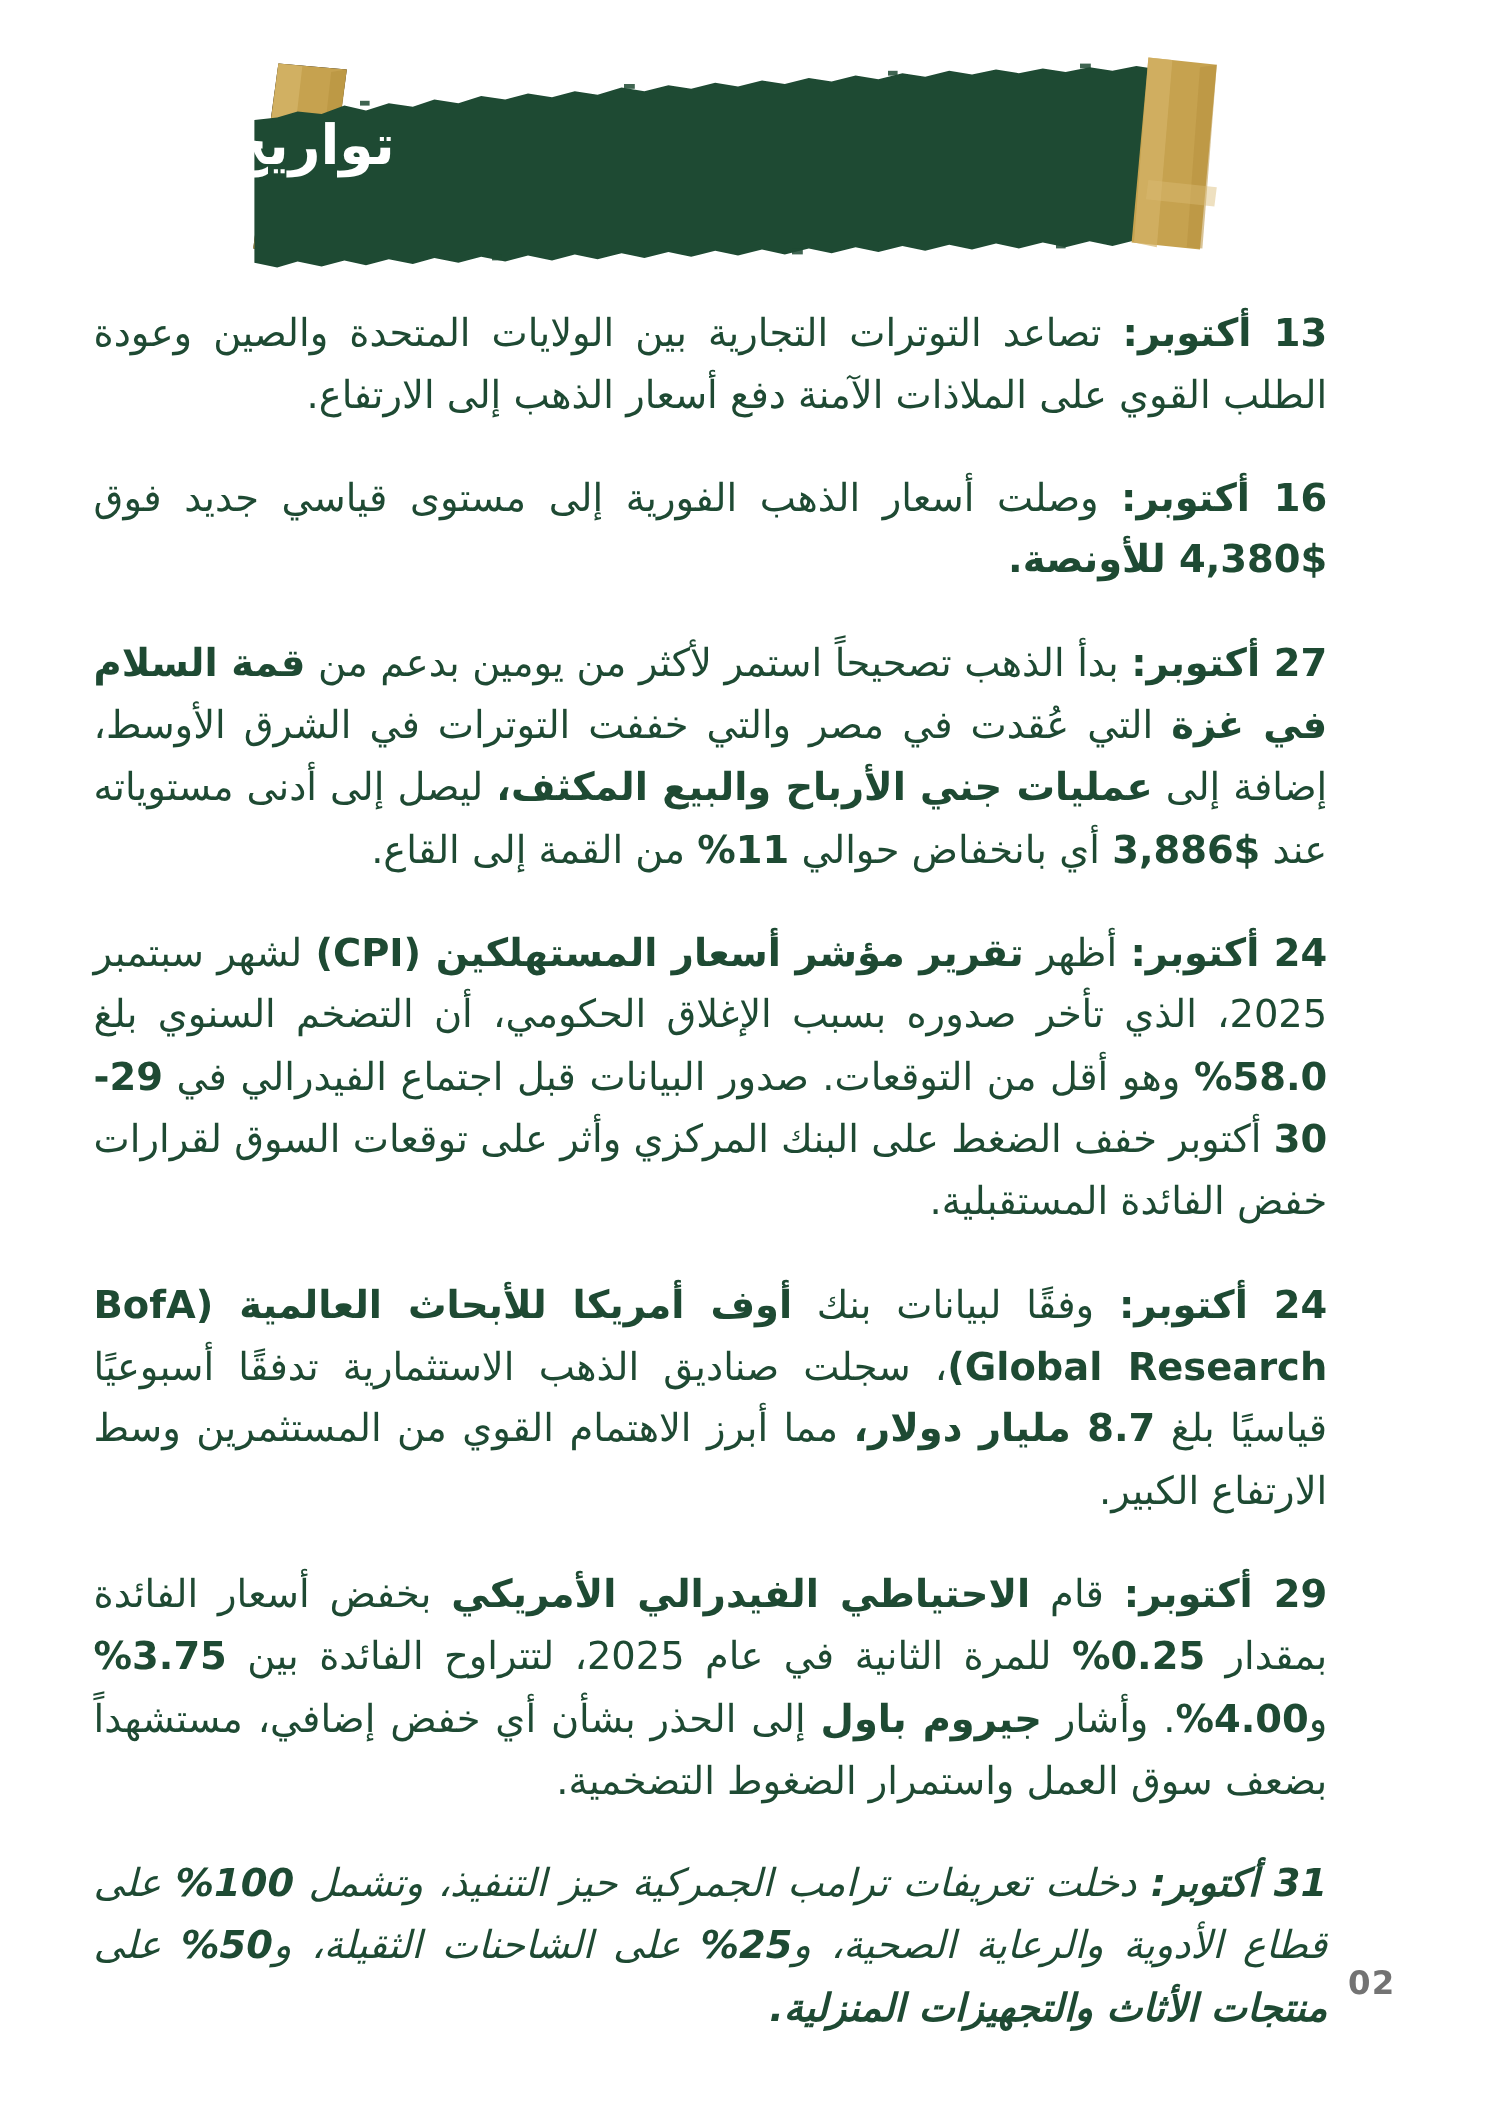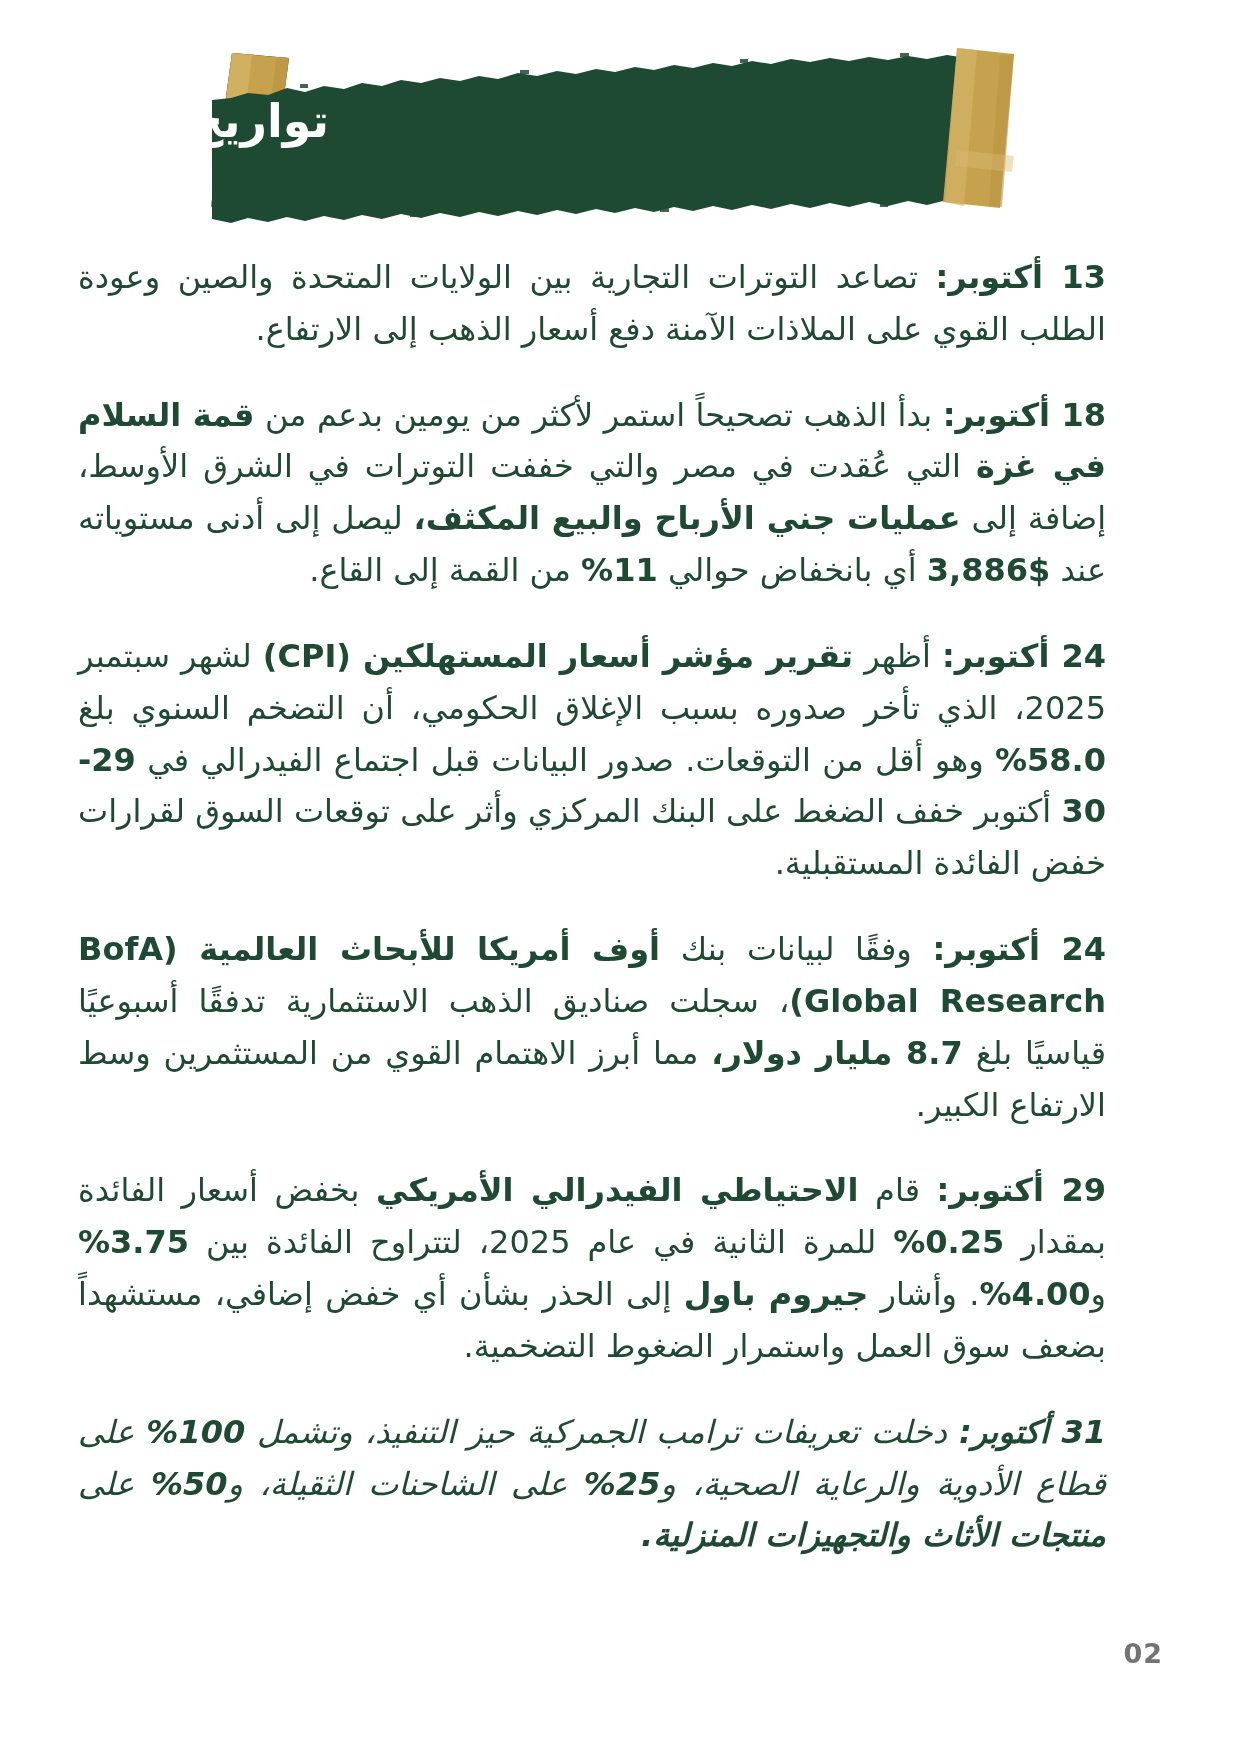--- a/index.html
+++ b/index.html
@@ -123,20 +123,21 @@
     </g>
   </svg>
 
   <div class="banner-title">
     <span class="t">تواريخ محورية</span>
   </div>
 </div>
 
 <div class="content">
   <p class="para p1"><b class="date-label">13 أكتوبر:</b> تصاعد التوترات التجارية بين الولايات المتحدة والصين وعودة الطلب القوي على الملاذات الآمنة دفع أسعار الذهب إلى الارتفاع.</p>
-  <p class="para p3"><b class="date-label">18 أكتوبر:</b> بدأ الذهب تصحيحاً استمر لأكثر من يومين بدعم من <b>قمة السلام في غزة</b> التي عُقدت في مصر والتي خففت التوترات في الشرق الأوسط، إضافة إلى <b>عمليات جني الأرباح والبيع المكثف،</b> ليصل إلى أدنى مستوياته عند <b>$3,886</b> أي بانخفاض حوالي <b>11%</b> من القمة إلى القاع.</p>
+  <p class="para p2"><b class="date-label">16 أكتوبر:</b> وصلت أسعار الذهب الفورية إلى مستوى قياسي جديد فوق <b>$4,380 للأونصة.</b></p>
+  <p class="para p3"><b class="date-label">27 أكتوبر:</b> بدأ الذهب تصحيحاً استمر لأكثر من يومين بدعم من <b>قمة السلام في غزة</b> التي عُقدت في مصر والتي خففت التوترات في الشرق الأوسط، إضافة إلى <b>عمليات جني الأرباح والبيع المكثف،</b> ليصل إلى أدنى مستوياته عند <b>$3,886</b> أي بانخفاض حوالي <b>11%</b> من القمة إلى القاع.</p>
   <p class="para p4"><b class="date-label">24 أكتوبر:</b> أظهر <b>تقرير مؤشر أسعار المستهلكين (CPI)</b> لشهر سبتمبر 2025، الذي تأخر صدوره بسبب الإغلاق الحكومي، أن التضخم السنوي بلغ <b>58.0%</b> وهو أقل من التوقعات. صدور البيانات قبل اجتماع الفيدرالي في <b>29-30</b> أكتوبر خفف الضغط على البنك المركزي وأثر على توقعات السوق لقرارات خفض الفائدة المستقبلية.</p>
   <p class="para p5"><b class="date-label">24 أكتوبر:</b> وفقًا لبيانات بنك <b>أوف أمريكا للأبحاث العالمية (BofA Global Research)</b>، سجلت صناديق الذهب الاستثمارية تدفقًا أسبوعيًا قياسيًا بلغ <b>8.7 مليار دولار،</b> مما أبرز الاهتمام القوي من المستثمرين وسط الارتفاع الكبير.</p>
   <p class="para p6"><b class="date-label">29 أكتوبر:</b> قام <b>الاحتياطي الفيدرالي الأمريكي</b> بخفض أسعار الفائدة بمقدار <b>0.25%</b> للمرة الثانية في عام 2025، لتتراوح الفائدة بين <b>3.75%</b> و<b>4.00%</b>. وأشار <b>جيروم باول</b> إلى الحذر بشأن أي خفض إضافي، مستشهداً بضعف سوق العمل واستمرار الضغوط التضخمية.</p>
   <p class="para p8"><b class="date-label">31 أكتوبر:</b> دخلت تعريفات ترامب الجمركية حيز التنفيذ، وتشمل <b>100%</b> على قطاع الأدوية والرعاية الصحية، و<b>25%</b> على الشاحنات الثقيلة، و<b>50%</b> على <b>منتجات الأثاث والتجهيزات المنزلية.</b></p>
 </div>
 
 <div class="page-number">02</div>
 
 </body></html>

